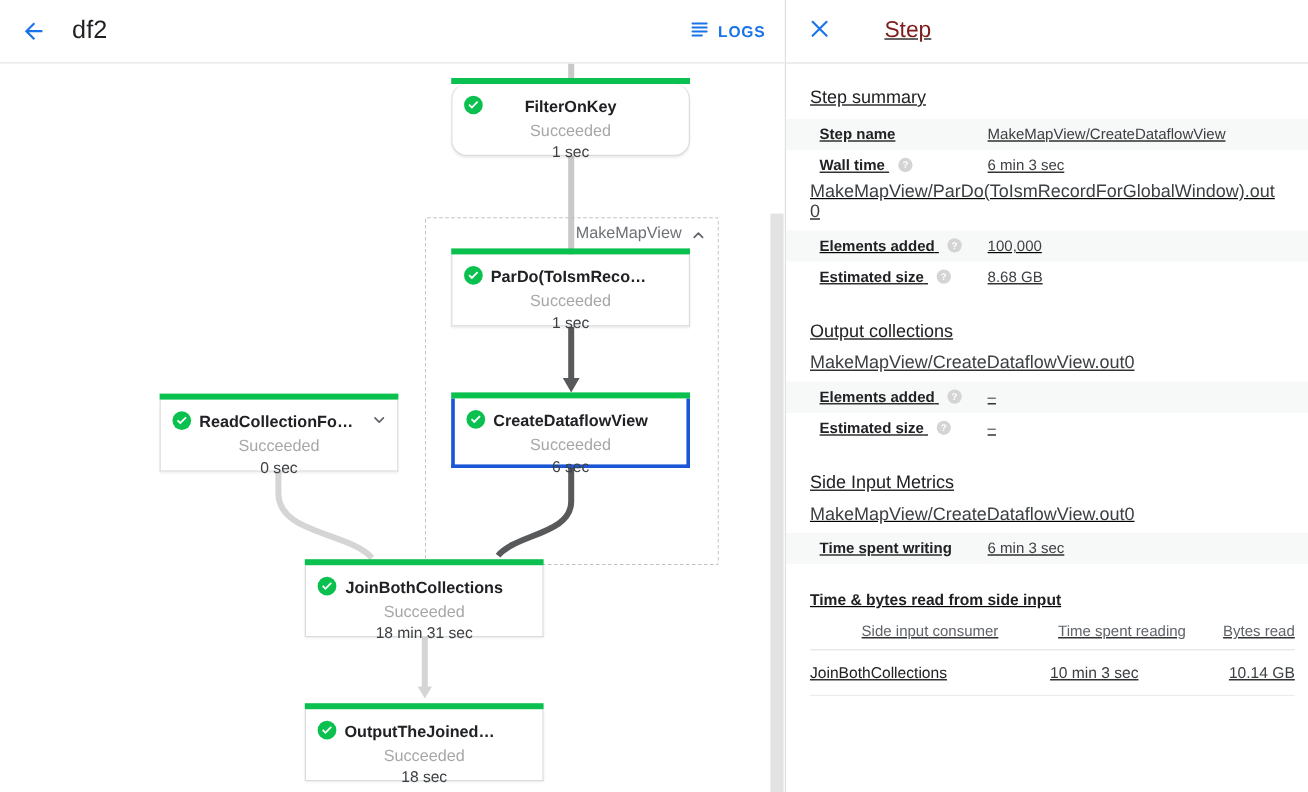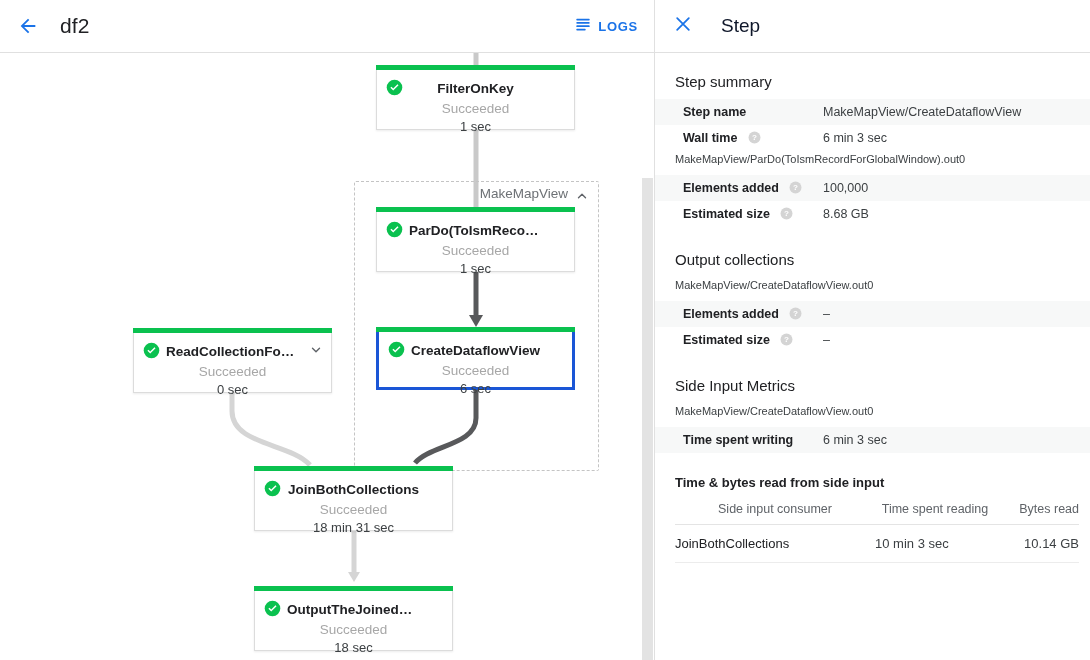--- a/index.html
+++ b/index.html
@@ -3,21 +3,21 @@
 <meta charset="utf-8">
 <style>
   * { box-sizing: border-box; }
   html, body {
     margin: 0; padding: 0;
     width: 1090px; height: 660px;
     background: #ffffff;
     font-family: "Liberation Sans", sans-serif;
     overflow: hidden;
   }
-  #app { position: relative; width: 1090px; height: 660px; display: flex; }
+  #app { position: relative; width: 1090px; height: 660px; display: flex; text-decoration: underline; }
 
   
   .left-pane {
     position: relative;
     width: 654px; height: 660px;
     background: #ffffff;
     flex: 0 0 654px;
     overflow: hidden;
   }
   .topbar {
@@ -136,31 +136,31 @@
   .panel-head {
     height: 53px; border-bottom: 1px solid #e0e0e0;
     display: flex; align-items: center;
   }
   .close-btn {
     width: 36px; height: 36px; margin-left: 10px;
     display: flex; align-items: center; justify-content: center;
     cursor: pointer; border-radius: 50%;
   }
   .panel-title {
-    font-size: 19px; color: #0f172a; margin-left: 20px; font-weight: 400;
+    font-size: 19px; color: #7f1d1d; margin-left: 36px; font-weight: 400;
   }
   .panel-body { padding: 20px 0 0 0; }
 
   .sec-title {
     font-size: 15px; color: #202124; font-weight: 400;
     margin: 0 0 9px 20px;
   }
   .sec-title.spaced { margin-top: 24px; }
   .sub-line {
-    font-size: 11px; color: #3c4043; margin: 0 20px 7px 20px;
+    font-size: 15px; color: #3c4043; margin: 0 20px 7px 20px;
     word-break: break-all; line-height: 17px;
   }
   .kv-table { width: 100%; border-collapse: collapse; }
   .kv-table tr.alt { background: #f7f8f8; }
   .kv-table td { padding: 6px 0; font-size: 12.5px; vertical-align: middle; }
   .kv-key {
     padding-left: 28px !important; color: #202124; font-weight: 700;
     white-space: nowrap; width: 168px;
   }
   .kv-val { color: #3c4043; font-weight: 400; }
@@ -241,21 +241,21 @@
 
       <div class="group-box" style="left:354px; top:128px; width:245px; height:290px;">
         <span class="group-label">MakeMapView</span>
         <span class="group-chevron">
           <svg width="14" height="14" viewBox="0 0 24 24" fill="none" stroke="#5f6368" stroke-width="2.4">
             <path d="M6 15l6-6 6 6" stroke-linecap="round" stroke-linejoin="round"></path>
           </svg>
         </span>
       </div>
 
-      <div class="node" style="left:376px; top:17px; width:199px; height:60px;">
+      <div class="node" style="left:376px; top:17px; width:199px; height:60px;border-radius:13px;">
         <div class="bar"></div>
         <div class="node-body">
           <span class="check-icon">
             <svg width="17" height="17" viewBox="0 0 24 24">
               <circle cx="12" cy="12" r="11" fill="#0ac14f"></circle>
               <path d="M10.2 16.4l-4-4 1.5-1.5 2.5 2.5 6-6 1.5 1.5z" fill="#ffffff"></path>
             </svg>
           </span>
           <div class="node-title">FilterOnKey</div>
           <div class="node-status">Succeeded</div>

